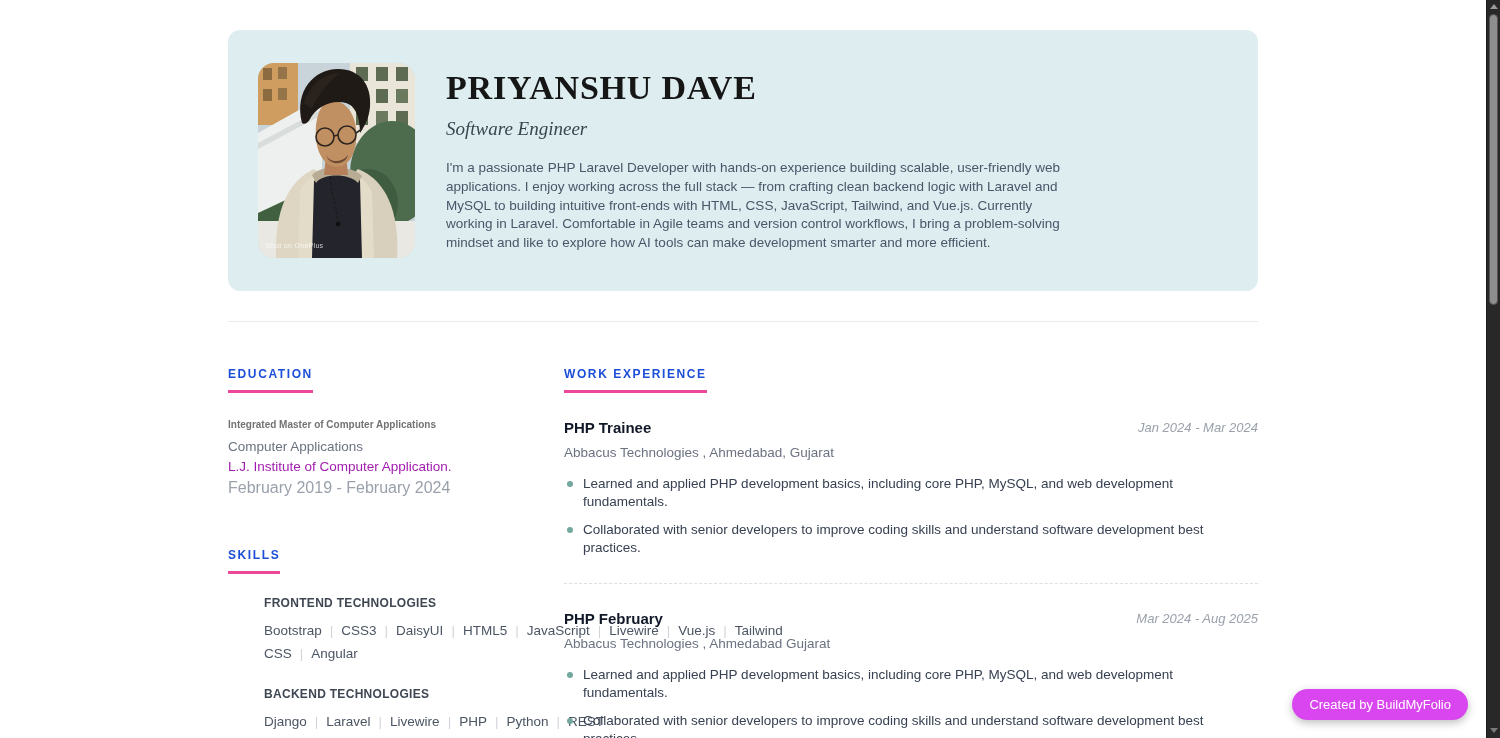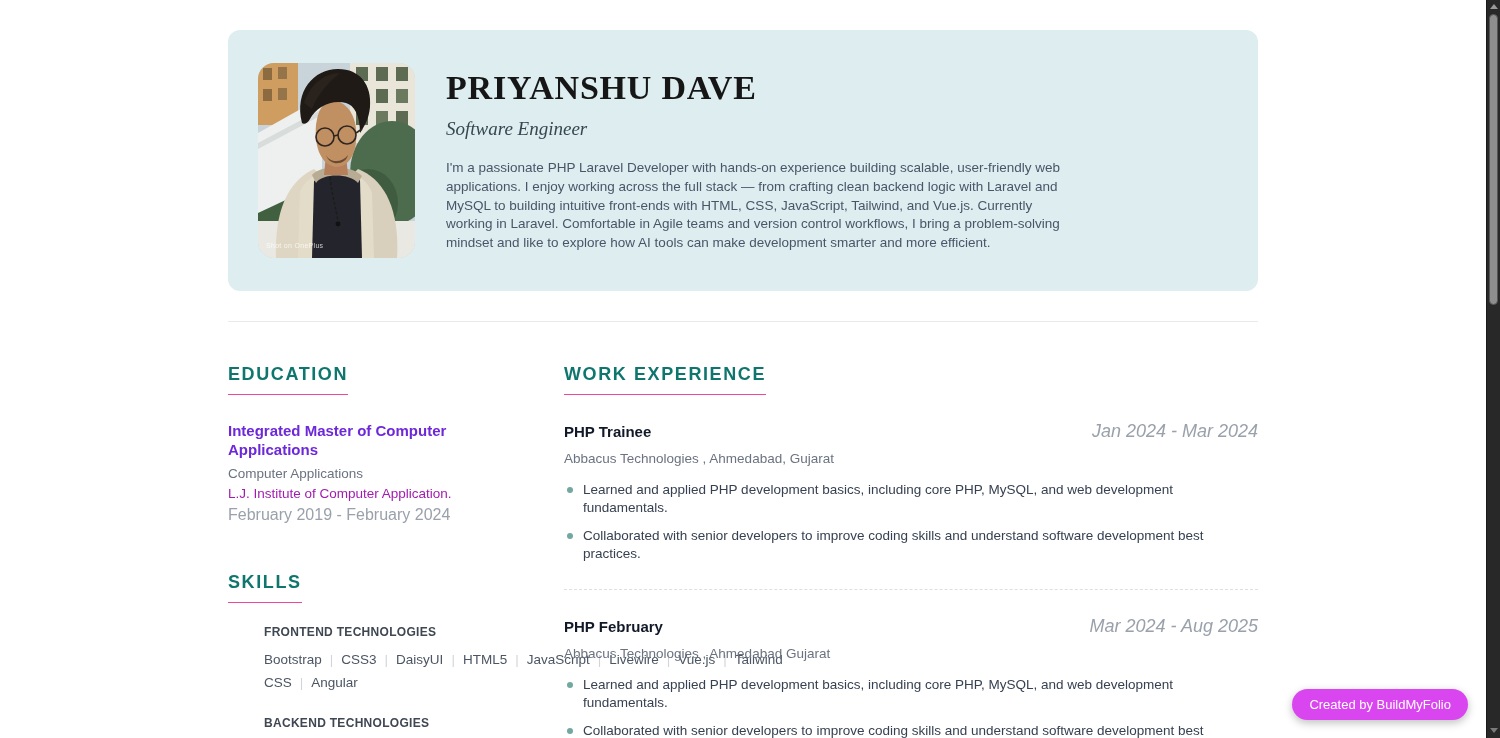--- a/index.html
+++ b/index.html
@@ -22,42 +22,42 @@
   .hero-bio { margin-top:19px; max-width:632px; font-size:13.5px; line-height:1.38; color:#4a5568; }
 
   
   .page-divider { border:none; border-top:1px solid #e8eaec; margin-top:30px; }
 
   
   .main-cols { display:flex; gap:56px; margin-top:42px; }
   .col-left { width:280px; flex:none; }
   .col-right { flex:1; min-width:0; }
 
-  .sec-head { display:inline-block; font-size:18px; font-weight:700; letter-spacing:1.6px;
-    color:#0f766e; padding-bottom:9px; border-bottom:1px solid #ec4899; }
+  .sec-head { display:inline-block; font-size:12px; font-weight:700; letter-spacing:1.6px;
+    color:#1d4ed8; padding-bottom:9px; border-bottom:3px solid #ec4899; }
 
   
   .edu-item { margin-top:26px; }
-  .edu-degree { font-size:15px; font-weight:700; color:#6d28d9; line-height:1.28; }
+  .edu-degree { font-size:10px; font-weight:700; color:#737373; line-height:1.28; }
   .edu-field { margin-top:7px; font-size:13.5px; color:#6b7280; }
   .edu-inst { margin-top:5px; font-size:13.5px; color:#a21caf; }
   .edu-dates { margin-top:5px; font-size:16px; color:#9aa1ab; }
 
   
   .skills-section { margin-top:48px; }
   .skill-group { margin-top:22px;margin-left:36px; }
   .skill-group-label { font-size:12px; font-weight:700; letter-spacing:.3px; color:#3f4753; }
   .skill-list { margin-top:9px; font-size:13.5px; color:#4b5563; line-height:23px; }
   .skill-sep { color:#d1d5db; margin:0 8px; }
 
   
   .job { margin-top:26px; }
   .job-head { display:flex; justify-content:space-between; align-items:center; }
   .job-title { font-size:15px; font-weight:700; color:#111827; }
-  .job-dates { font-size:18px; font-style:italic; color:#9aa1ab; white-space:nowrap; }
+  .job-dates { font-size:13px; font-style:italic; color:#9aa1ab; white-space:nowrap; }
   .job-company { margin-top:9px; font-size:13.5px; color:#6b7280; }
   .job-bullets { margin-top:15px; list-style:none; }
   .job-bullets li { position:relative; padding-left:19px; font-size:13.5px; color:#374151;
     margin-bottom:11px; line-height:1.3; }
   .job-bullets li::before { content:""; position:absolute; left:3px; top:5.5px; width:6px; height:6px;
     border-radius:50%; background:var(--bullet-color,#72a89e); }
   .job-divider { border-top:1px dashed #dddfe2; margin:27px 0 12px; }
 
   
   .folio-badge { position:fixed; right:32px; bottom:18px; background:#d946ef; color:#fff;

